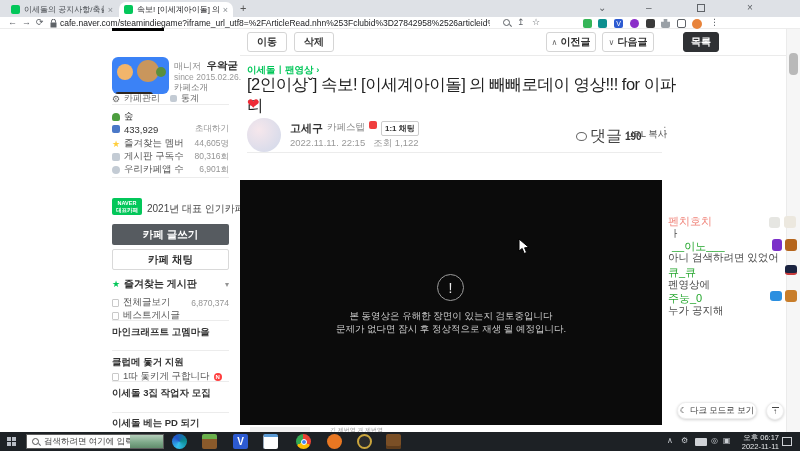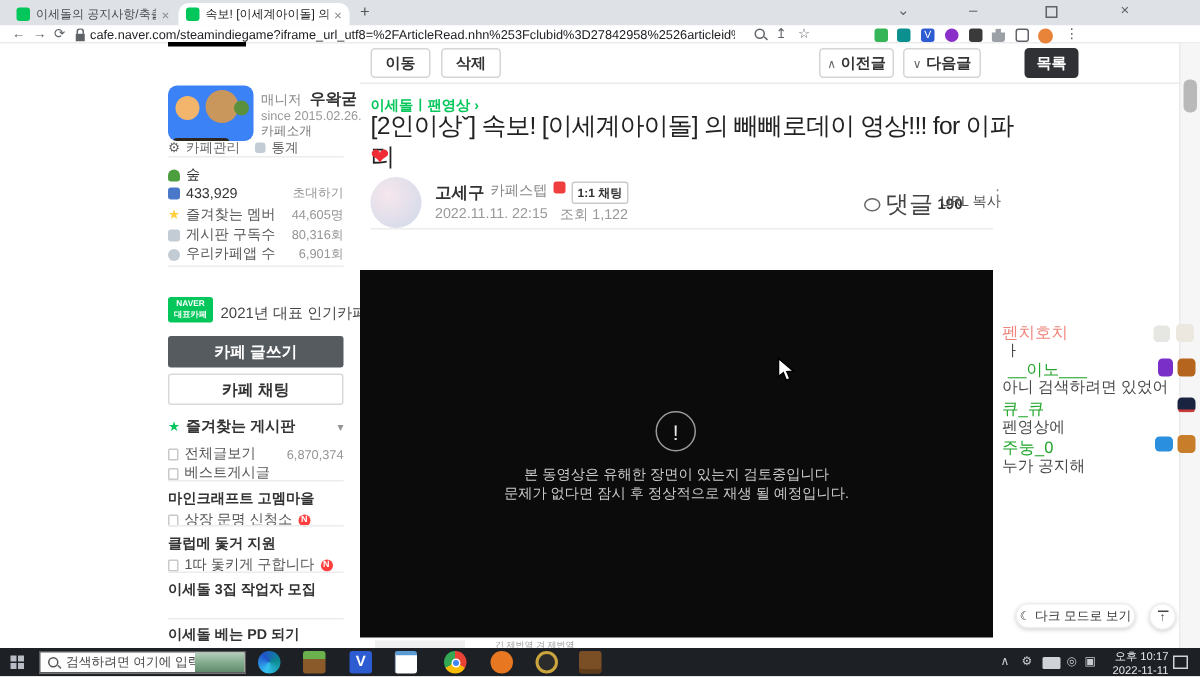--- a/index.html
+++ b/index.html
@@ -222,25 +222,20 @@
     <span class="num">6,870,374</span>
   </div>
   <div class="a srow" style="top:309px">
     <span class="doc"></span>
     <span>베스트게시글</span>
   </div>
   <div class="a sep" style="top:320px"></div>
   <div class="a srow bold" style="top:326px">
     <span>마인크래프트 고멤마을</span>
   </div>
-  <div class="a srow" style="top:340px">
-    <span class="doc"></span>
-    <span>상장 문명 신청소</span>
-    <span class="nbad">N</span>
-  </div>
   <div class="a sep" style="top:350px"></div>
   <div class="a srow bold" style="top:356px">
     <span>클럽메 돛거 지원</span>
   </div>
   <div class="a srow" style="top:370px">
     <span class="doc"></span>
     <span>1따 돛키게 구합니다</span>
     <span class="nbad">N</span>
   </div>
   <div class="a sep" style="top:381px"></div>
@@ -345,18 +340,18 @@
   <div class="a appic" style="left:327px;border-radius:50%;background:#e87722"></div>
   <div class="a appic" style="left:357px;border-radius:50%;background:#2b2b2b;border:2px solid #caa53d"></div>
   <div class="a appic" style="left:386px;background:#7a4f26;box-shadow:inset 0 -3px 0 #5e3c1c"></div>
 
   <div class="a trayic" style="left:667px">∧</div>
   <div class="a trayic" style="left:681px">⚙</div>
   <div class="a" style="left:695px;top:438px;width:12px;height:8px;border-radius:1px;background:#cfd2d6"></div>
   <div class="a trayic" style="left:711px">◎</div>
   <div class="a trayic" style="left:723px">▣</div>
   <div class="a clock">
-    <div>오후 10:17</div>
+    <div>오후 06:17</div>
     <div>2022-11-11</div>
   </div>
   <div class="a" style="left:782px;top:437px;width:10px;height:9px;border:1px solid #cfd2d6"></div>
 
 </div>
 
 </body></html>

